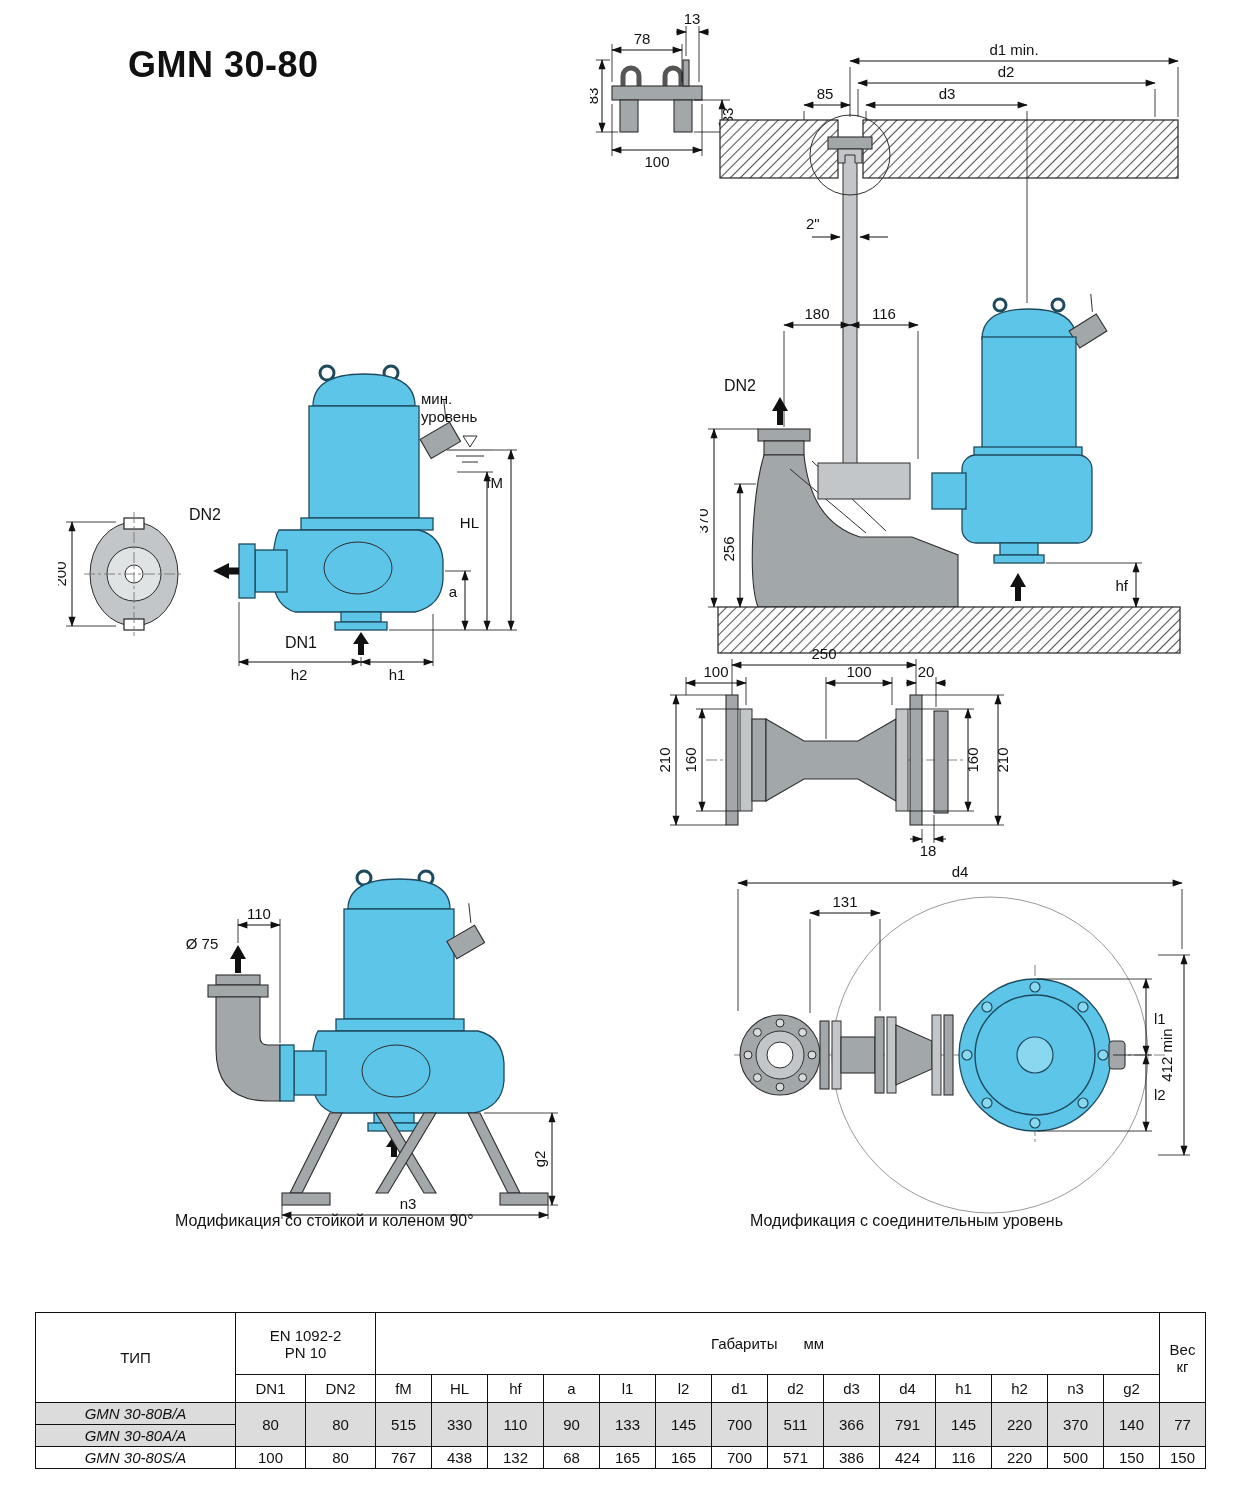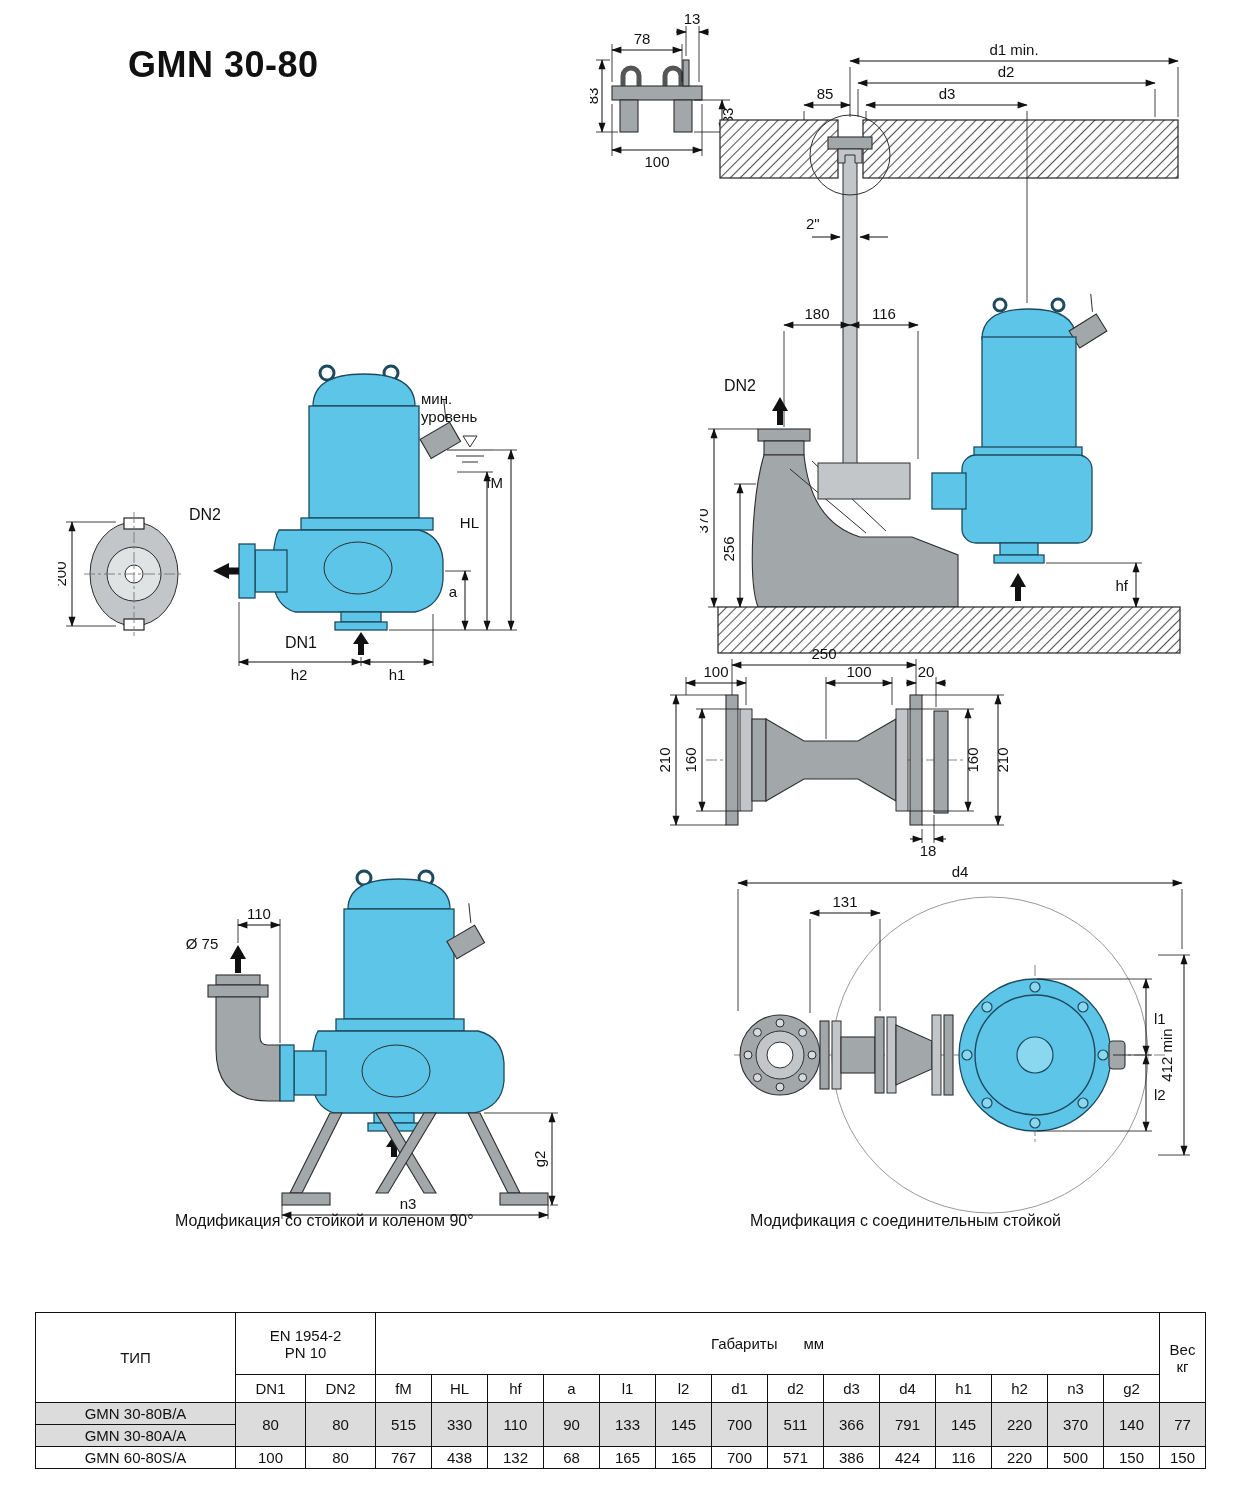--- a/index.html
+++ b/index.html
@@ -26,21 +26,21 @@
   .hborder { stroke:#222; stroke-width:1.2; }
   .ring { fill:none; stroke:#1d4a5e; stroke-width:3; }
   .arrow { fill:#111; stroke:none; }
   table.dims { position:absolute; left:35px; top:1312px; width:1170px;
                border-collapse:collapse; table-layout:fixed; font-size:15px; }
   table.dims th, table.dims td { border:1px solid #111; text-align:center;
                vertical-align:middle; font-weight:normal; padding:0; }
   table.dims thead tr.h1 th { height:62px; }
   table.dims thead tr.h2 th { height:28px; }
   table.dims td { height:22px; }
-  td.type { text-align:left; padding-left:40px; }
+  td.type { text-align:left; padding-left:40px;font-style:italic; }
   tr.shade td { background:#dcdcdc; }
   .unit { margin-left:26px; }
 </style>
 </head>
 <body>
 
 <div class="sheet">
 
   <svg width="0" height="0" style="position:absolute">
     <defs>
@@ -413,21 +413,21 @@
       <text x="432" y="179">l1</text>
       <text x="432" y="255">l2</text>
       <line class="ext" x1="436" y1="110" x2="468" y2="110"></line>
       <line class="ext" x1="436" y1="310" x2="468" y2="310"></line>
       <line class="dim" x1="462" y1="110" x2="462" y2="310" marker-start="url(#arr)" marker-end="url(#arr)"></line>
       <text x="450" y="210" transform="rotate(-90 450 210)" text-anchor="middle">412 min</text>
     </g>
   </svg>
 
   <div class="caption" style="left:175px;top:1212px;width:440px">Модификация со стойкой и коленом 90°</div>
-  <div class="caption" style="left:750px;top:1212px;width:470px">Модификация с соединительным стойкой</div>
+  <div class="caption" style="left:750px;top:1212px;width:470px">Модификация с соединительным уровень</div>
 
   <table class="dims">
     <colgroup>
       <col style="width:200px">
       <col style="width:70px">
         <col style="width:70px">
       <col style="width:56px">
         <col style="width:56px">
         <col style="width:56px">
         <col style="width:56px">
@@ -440,21 +440,21 @@
         <col style="width:56px">
         <col style="width:56px">
       <col style="width:56px">
         <col style="width:56px">
       <col style="width:46px">
     </colgroup>
     <thead>
       <tr class="h1">
         <th rowspan="2"><span>ТИП</span></th>
         <th colspan="2">
-          <div>EN 1954-2</div>
+          <div>EN 1092-2</div>
           <div>PN 10</div>
         </th>
         <th colspan="14">
           <span>Габариты</span><span class="unit">мм</span>
         </th>
         <th rowspan="2">
           <div>Вес</div>
           <div>кг</div>
         </th>
       </tr>
@@ -495,21 +495,21 @@
         <td rowspan="2">145</td>
         <td rowspan="2">220</td>
         <td rowspan="2">370</td>
         <td rowspan="2">140</td>
         <td rowspan="2">77</td>
       </tr>
       <tr class="shade">
         <td class="type">GMN 30-80A/A</td>
       </tr>
       <tr>
-        <td class="type">GMN 60-80S/A</td>
+        <td class="type">GMN 30-80S/A</td>
         <td>100</td>
         <td>80</td>
         <td>767</td>
         <td>438</td>
         <td>132</td>
         <td>68</td>
         <td>165</td>
         <td>165</td>
         <td>700</td>
         <td>571</td>

